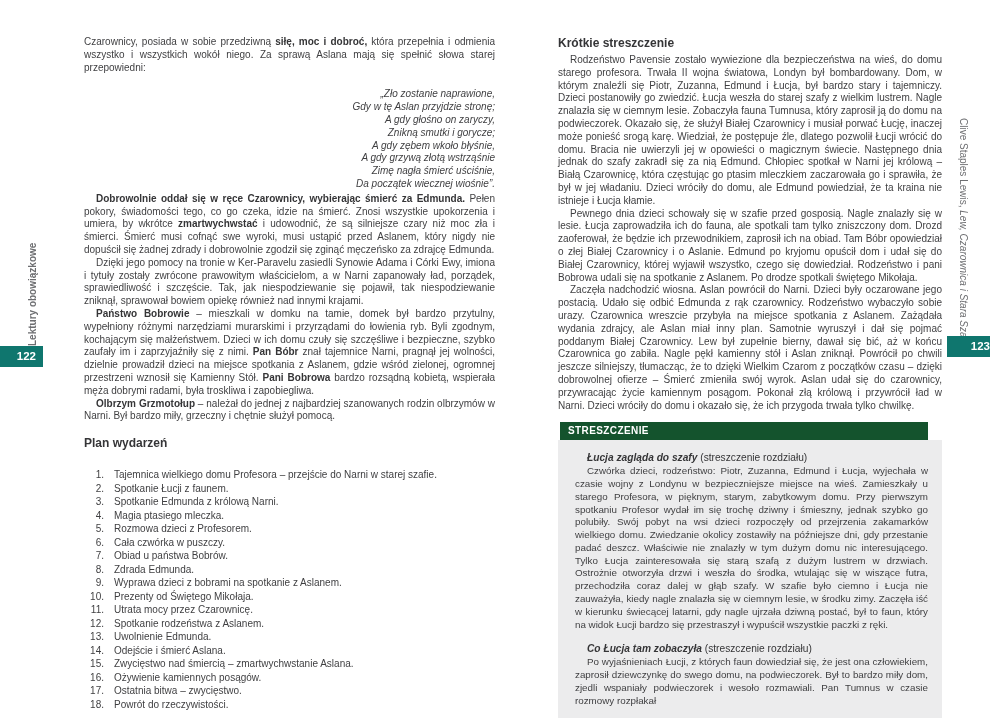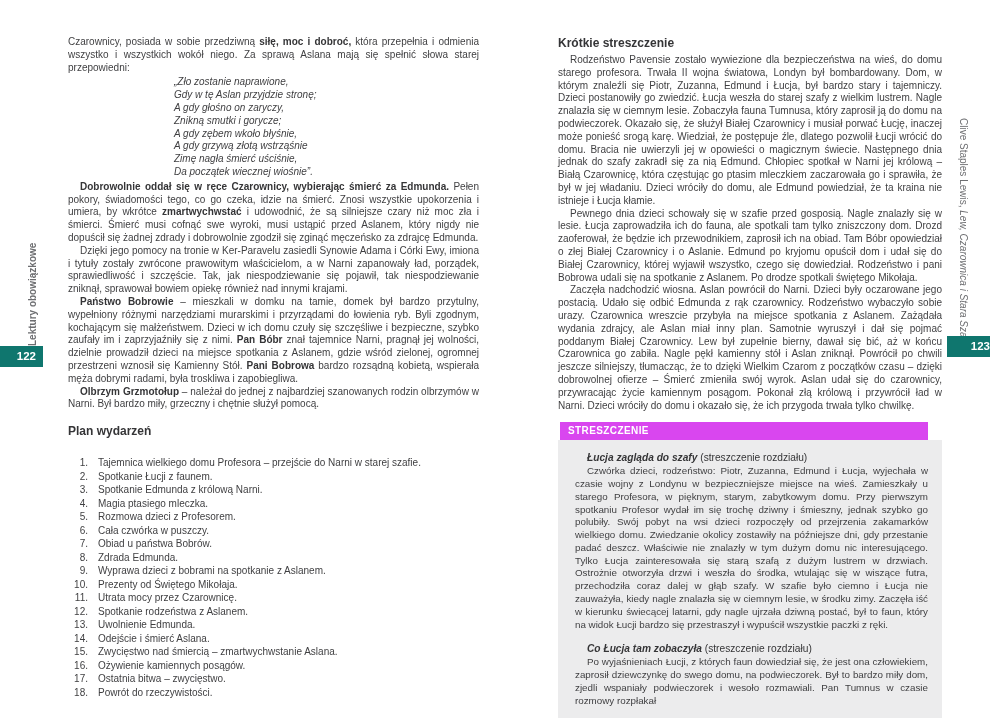--- a/index.html
+++ b/index.html
@@ -1,42 +1,42 @@
 <!DOCTYPE html>
 <html lang="pl"><head>
 <meta charset="utf-8">
 <style>
   html,body{margin:0;padding:0;background:#fff;}
   body{font-family:"Liberation Sans","DejaVu Sans",sans-serif;color:#3f3f41;}
   #page{position:relative;width:1000px;height:721px;background:#ffffff;overflow:hidden;}
 
   
   .col{position:absolute;top:36px;font-size:10px;line-height:12.8px;text-align:justify;}
-  #col-left{left:68px;width:411px;}
+  #col-left{left:84px;width:411px;}
   #col-right{left:558px;width:384px;}
 
   .col p{margin:0;text-indent:12px;}
   p.no-indent{text-indent:0;}
   b{font-weight:bold;color:#353537;}
 
   
-  .poem{margin:2px 0 2px 106px;font-style:italic;text-align:left;}
+  .poem{margin:14px 0 2px 106px;font-style:italic;text-align:right;}
   .poem div{line-height:12.8px;}
 
   
   h2.sec{font-size:12px;line-height:14px;margin:0 0 4px 0;color:#353537;text-align:left;}
   #plan-heading{margin-top:13px;}
 
   
   ol.plan{list-style:none;margin:18px 0 0 0;padding:0;counter-reset:pl;text-align:left;}
   ol.plan li{counter-increment:pl;position:relative;padding-left:30px;line-height:13.5px;}
   ol.plan li::before{content:counter(pl) ".";position:absolute;left:0;width:20px;text-align:right;}
 
   
-  #box-header{margin:10px 14px 0 2px;background:#d946ef;color:#ffffff;
+  #box-header{margin:10px 14px 0 2px;background:#14532d;color:#ffffff;
     font-weight:bold;font-size:10px;letter-spacing:.4px;padding:2.5px 8px;text-align:left;}
   #summary-box{background:#ececed;margin-top:0;padding:11px 14px 10px 17px;
     font-size:9.8px;line-height:12.8px;}
   .chap-title{margin:0;text-align:left;text-indent:0;font-size:10.2px;line-height:14px;color:#353537;}
   .chap-title .ti{font-weight:bold;font-style:italic;}
   .chap-gap{height:11px;}
 
   
   .vlabel{position:absolute;white-space:nowrap;font-size:10px;color:#6d6e71;}
   #vlabel-left{left:27px;top:346px;transform:rotate(-90deg);transform-origin:0 0;font-weight:bold;}

